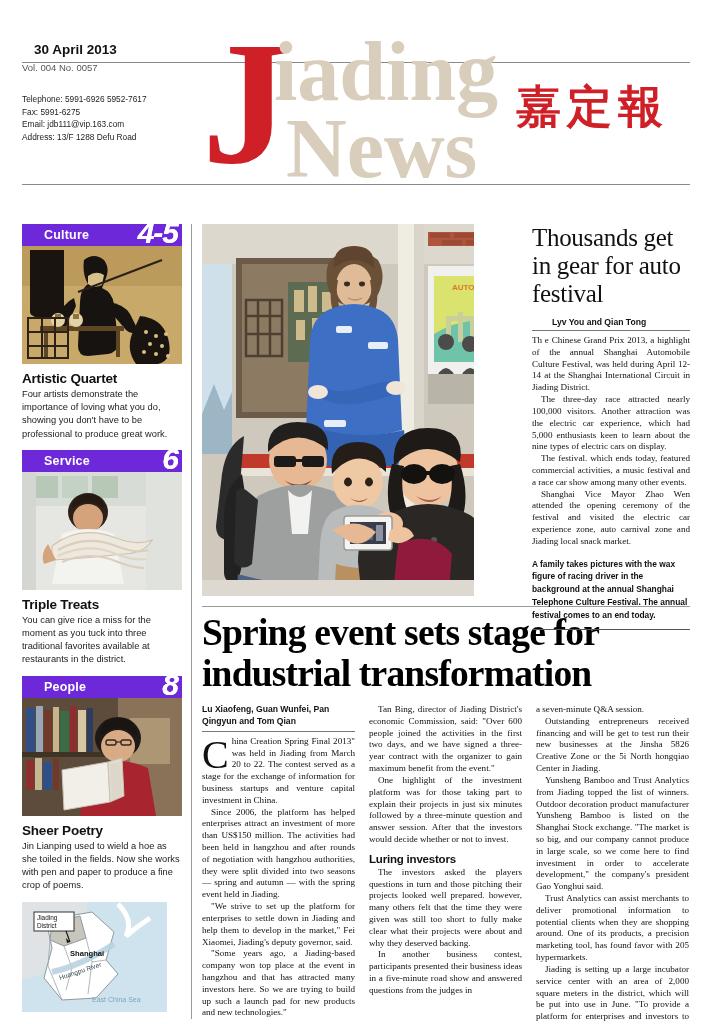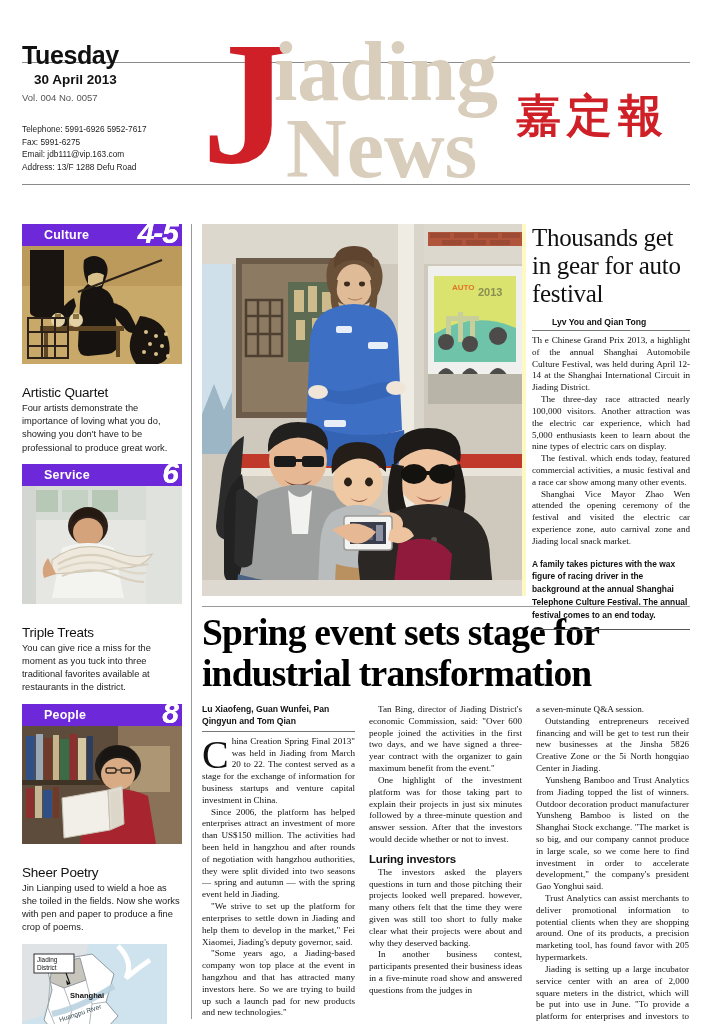--- a/index.html
+++ b/index.html
@@ -81,21 +81,21 @@
     left: 196px;
     top: 22px;
     width: 330px;
     height: 170px;
   }
   .logo-svg { display: block; }
 
   .cn-title {
     position: absolute;
     left: 516px;
-    top: 93px;
+    top: 84px;
     font-family: "DejaVu Sans", sans-serif;
     font-size: 45px;
     font-weight: bold;
     color: #cf2027;
     letter-spacing: 6px;
     line-height: 1;
     white-space: nowrap;
     text-align: right;
   }
 
@@ -159,23 +159,23 @@
   }
   .promo-photo {
     width: 160px;
     height: 118px;
     overflow: hidden;
     position: relative;
     background: #cfcfcf;
   }
   .promo-title {
     font-size: 13.5px;
-    font-weight: normal;
+    font-weight: bold;
     letter-spacing: -0.2px;
-    margin: 21px 0 2px 0;
+    margin: 7px 0 2px 0;
   }
   .promo-text {
     font-size: 9.3px;
     line-height: 1.42;
     color: #1b1b1b;
   }
 
   
   .art-culture { width:100%; height:100%; display:block; }
   .art-service { width:100%; height:100%; display:block; }
@@ -188,24 +188,24 @@
     border: 0;
     overflow: hidden;
   }
   .map-svg { display:block; }
 
   
   .top-area { position: relative; height: 372px; }
   .lead-photo {
     position: absolute;
     left: 0; top: 0;
-    width: 324px;
+    width: 272px;
     height: 372px;
     overflow: hidden;
-    background: #fef9c3;
+    background: #737373;
   }
   .lead-photo svg { display:block; }
   .right-col {
     position: absolute;
     left: 330px;
     top: 0;
     width: 158px;
   }
   .sub-head {
     font-family: "Liberation Serif", serif;
@@ -296,21 +296,20 @@
 </head>
 <body>
 
 <div class="page">
 
   <div class="masthead">
     <div class="rule-top"></div>
     <div class="rule-bot"></div>
 
     <div class="mast-left">
-      <div class="weekday">Tuesday</div>
       <div class="datum">30 April 2013</div>
       <div class="vol">Vol. 004 No. 0057</div>
       <div class="contact">
         <div>Telephone: 5991-6926 5952-7617</div>
         <div>Fax: 5991-6275</div>
         <div>Email: jdb111@vip.163.com</div>
         <div>Address: 13/F 1288 Defu Road</div>
       </div>
     </div>
 

